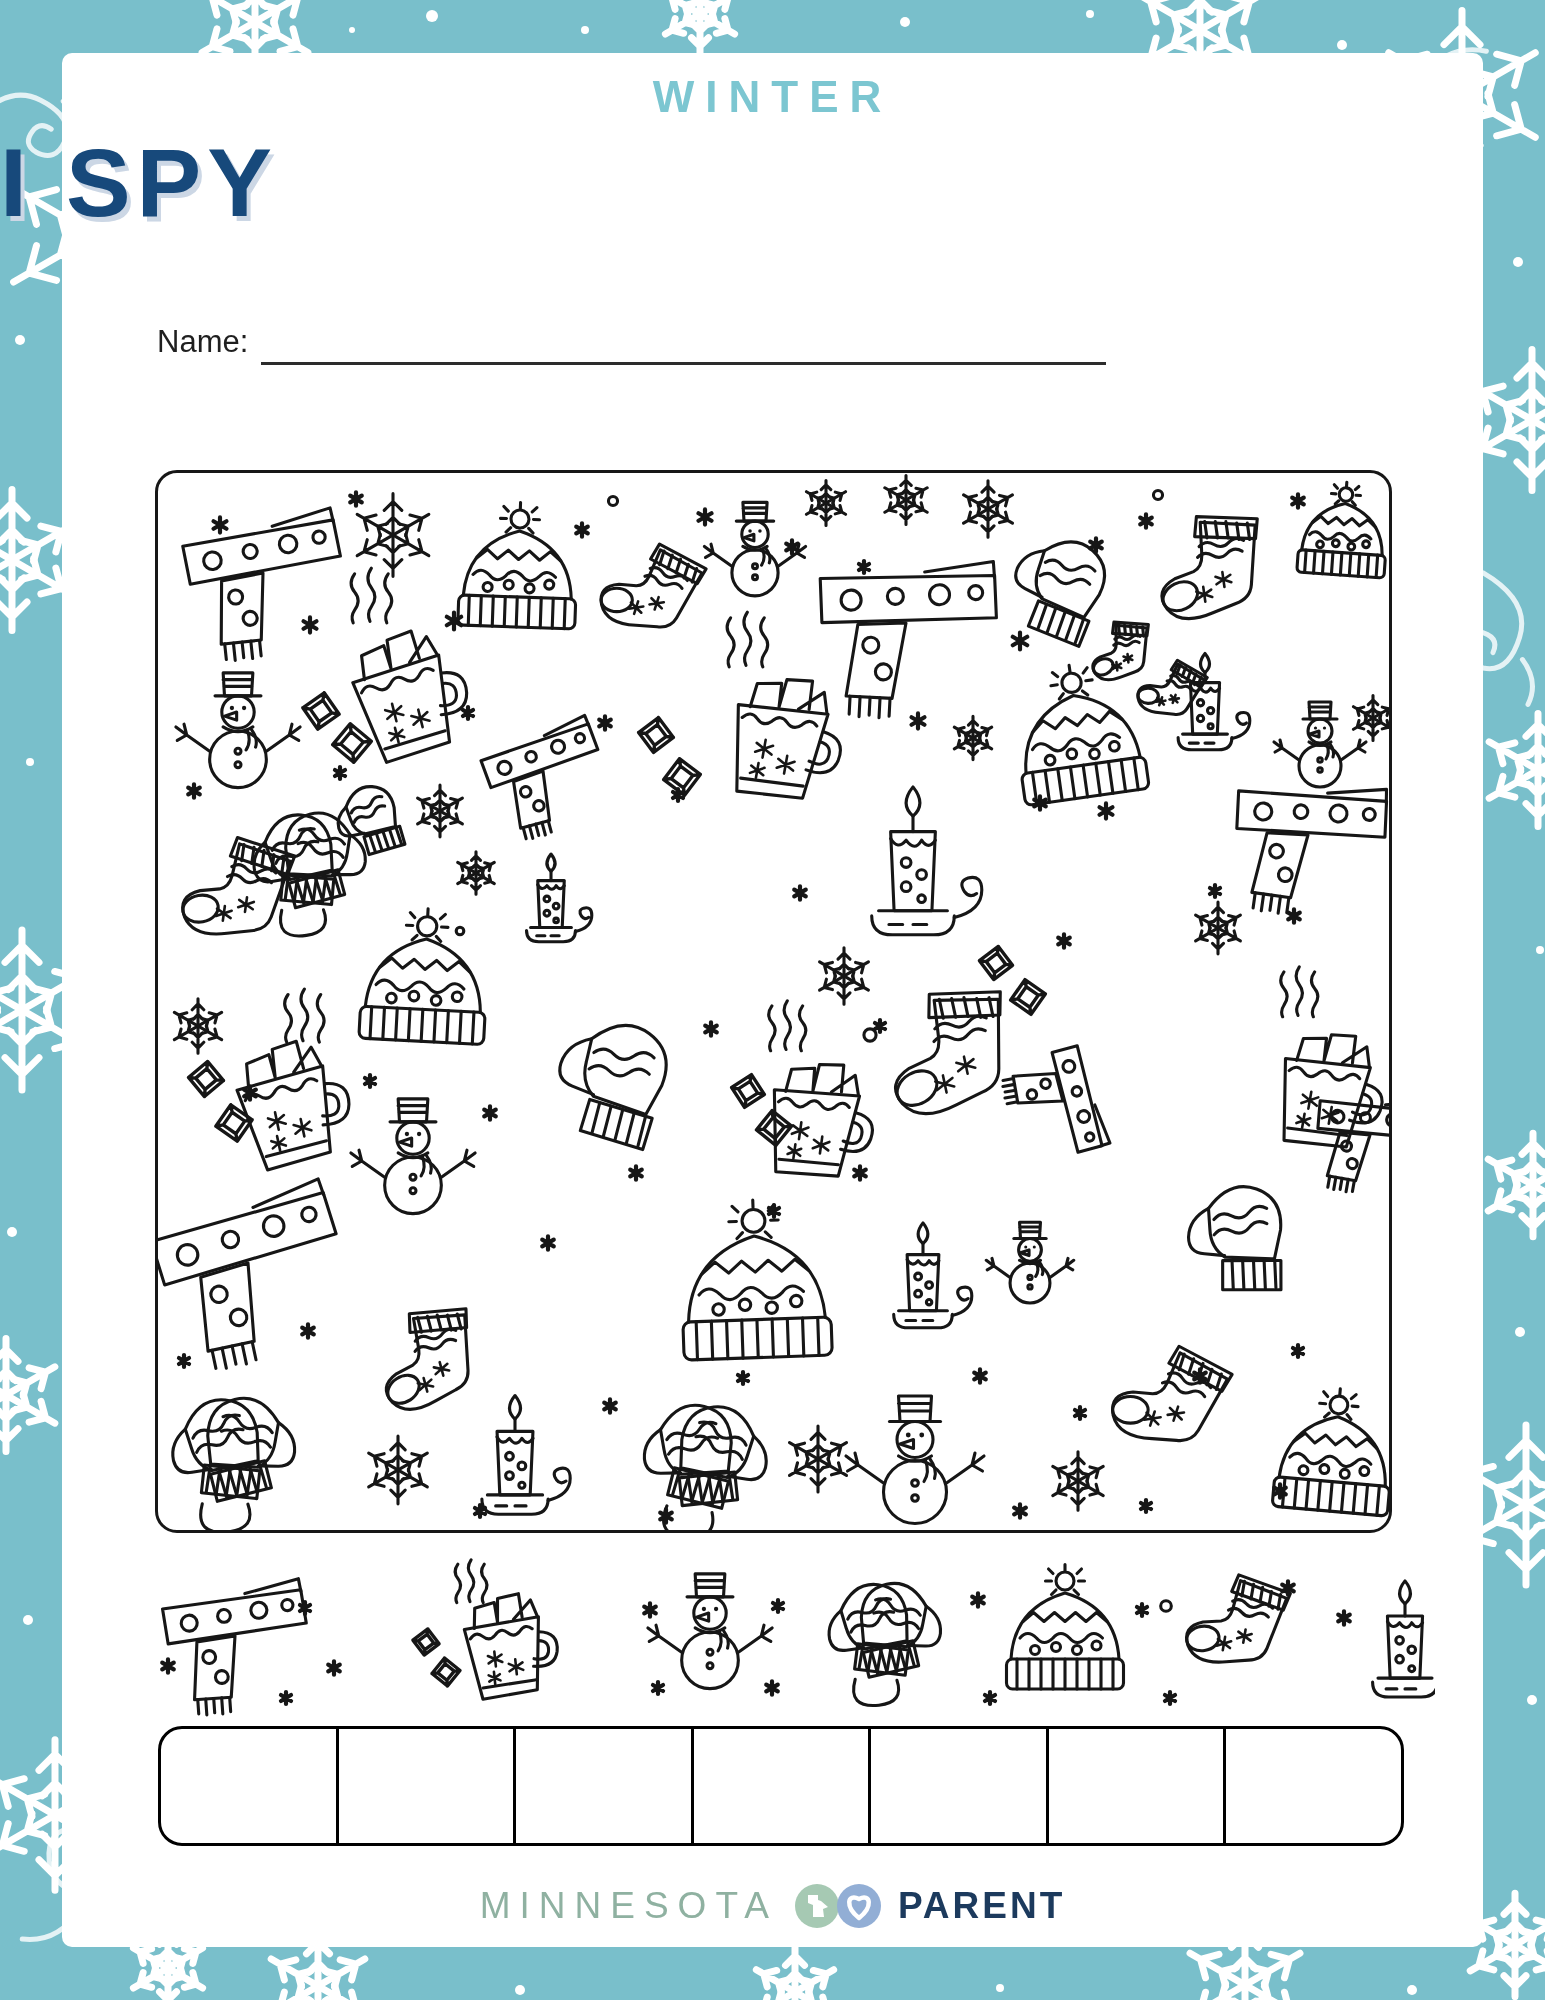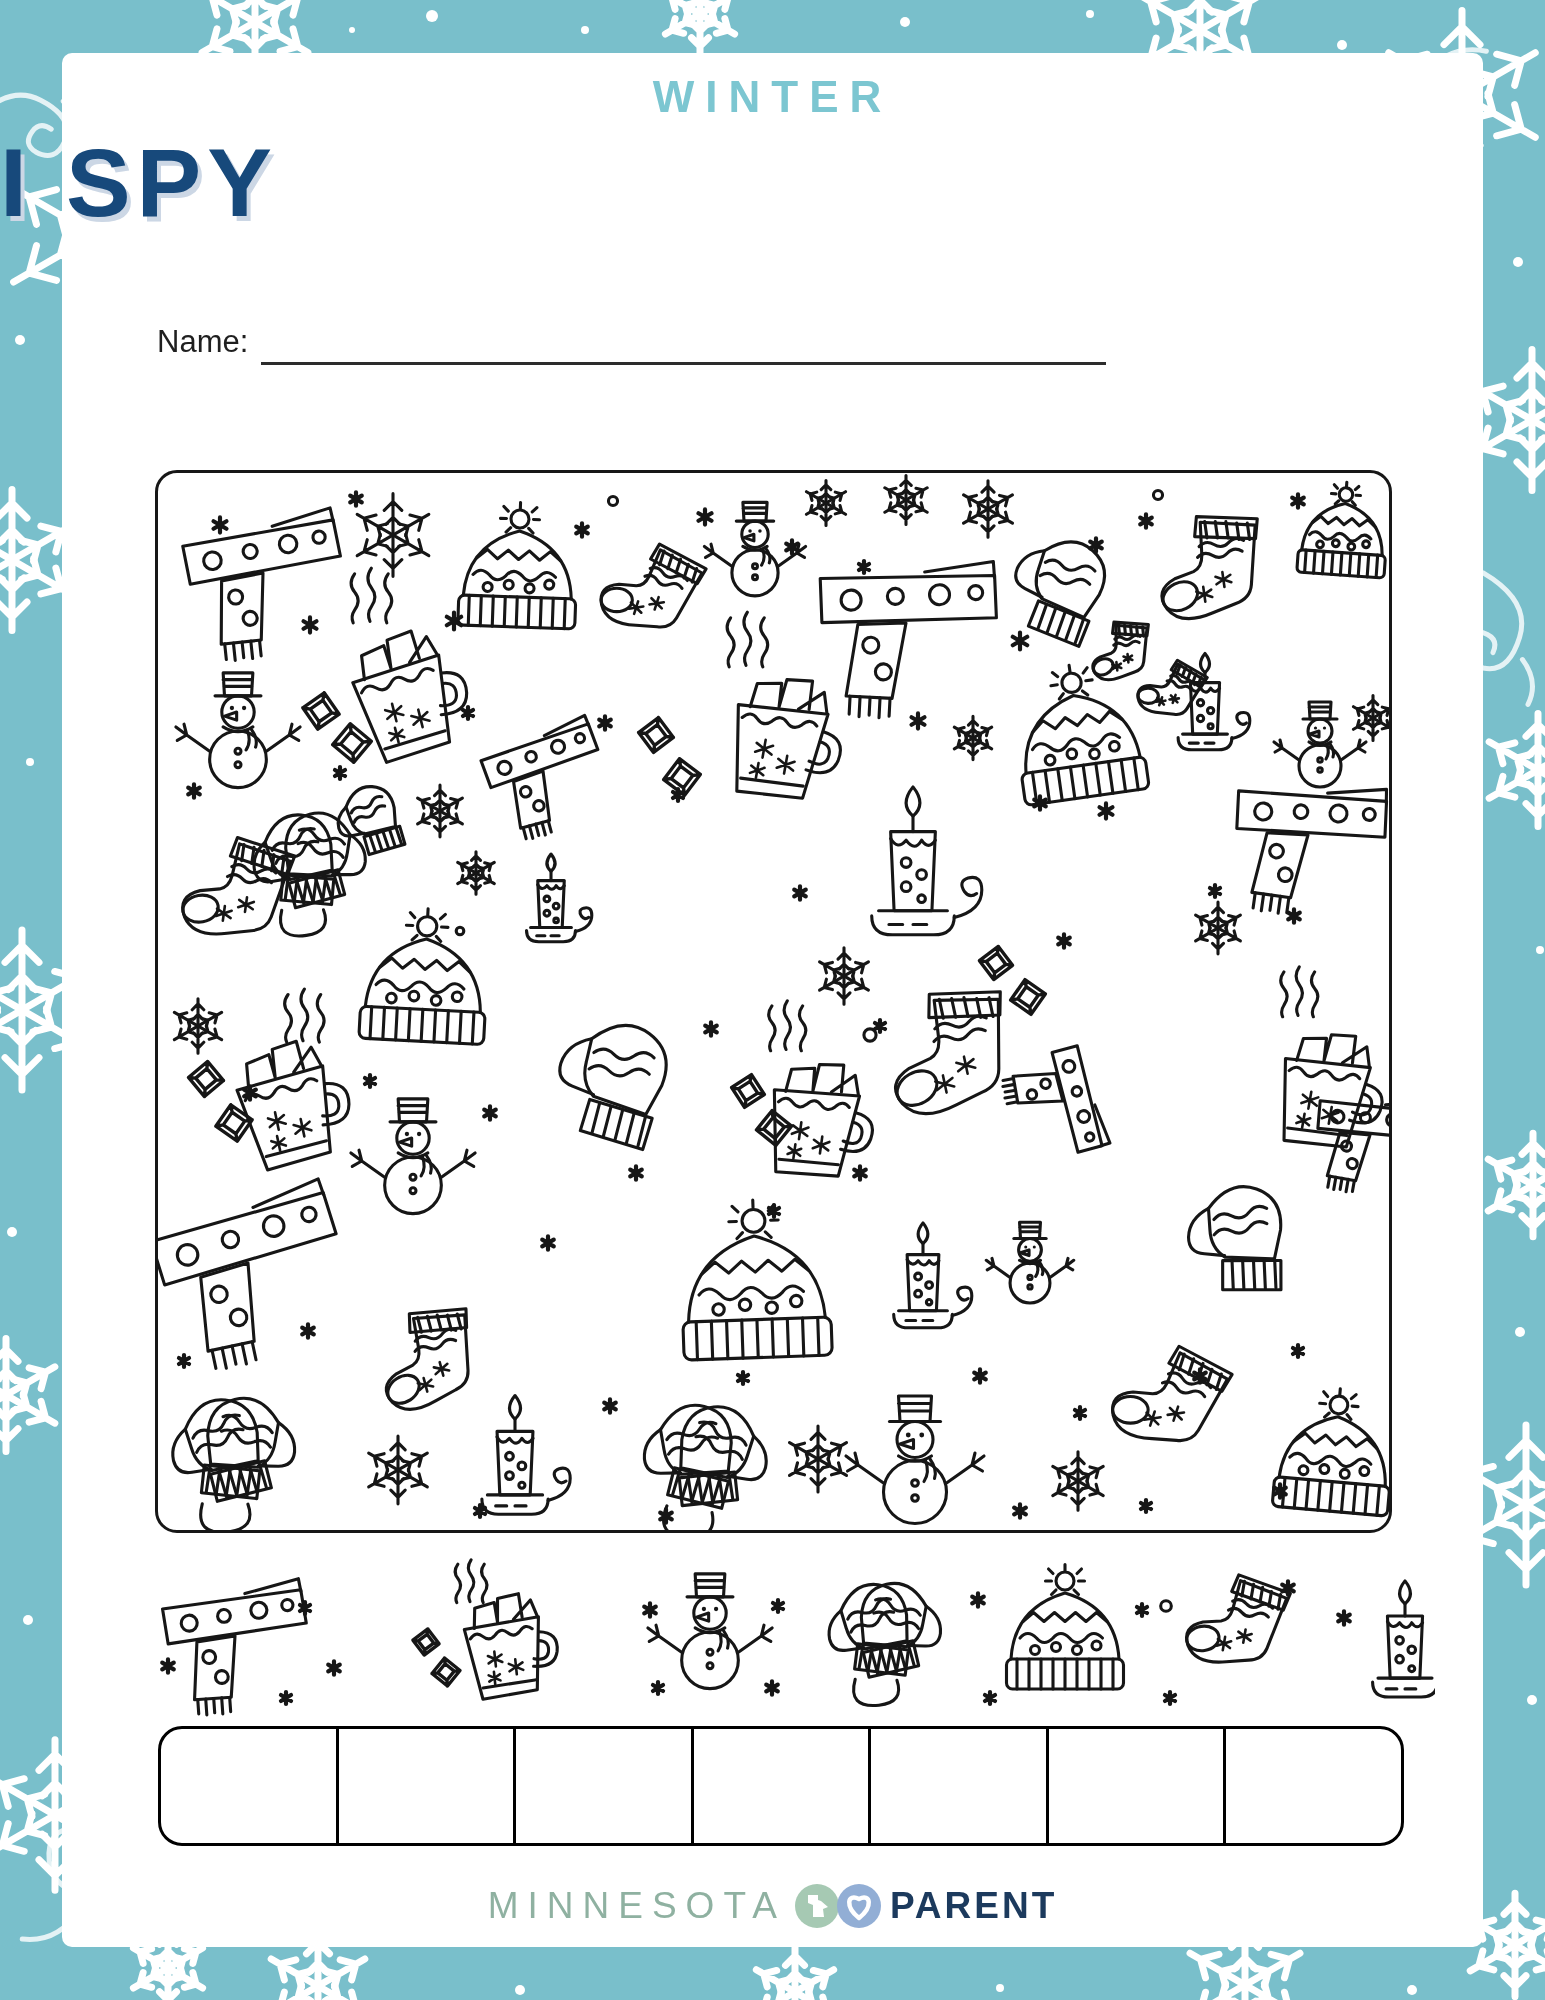--- a/index.html
+++ b/index.html
@@ -30,21 +30,21 @@
               border:3.5px solid #171717;border-radius:22px;box-sizing:border-box;overflow:hidden;}
   .doodles{stroke:#161616;stroke-width:3.1;fill:none;color:#161616;}
 
   .answer-row{position:absolute;left:110px;top:1548px;width:1325px;height:170px;}
 
   .boxes{position:absolute;left:158px;top:1726px;width:1246px;height:120px;
          border:3.5px solid #000;border-radius:24px;box-sizing:border-box;display:flex;overflow:hidden;background:#fff;}
   .abox{flex:1;border-right:3px solid #000;font-size:40px;display:flex;align-items:center;justify-content:center;color:#111;}
   .abox:last-child{border-right:none;}
 
-  .footer{position:absolute;left:0;top:1878px;width:100%;display:flex;align-items:center;justify-content:center;gap:0;}
+  .footer{position:absolute;left:0;top:1878px;width:100%;display:flex;align-items:center;justify-content:center;gap:8px;}
   .brand-mn{font-size:37px;font-weight:400;letter-spacing:9px;color:#8fb1a1;}
   .brand-parent{font-size:37px;font-weight:700;letter-spacing:3px;color:#1c3a5d;}
 </style>
 </head>
 <body>
 
 <svg width="0" height="0" style="position:absolute" aria-hidden="true">
   <defs>
     <g id="sym-flake" fill="none">
       <g id="flake-arm">

